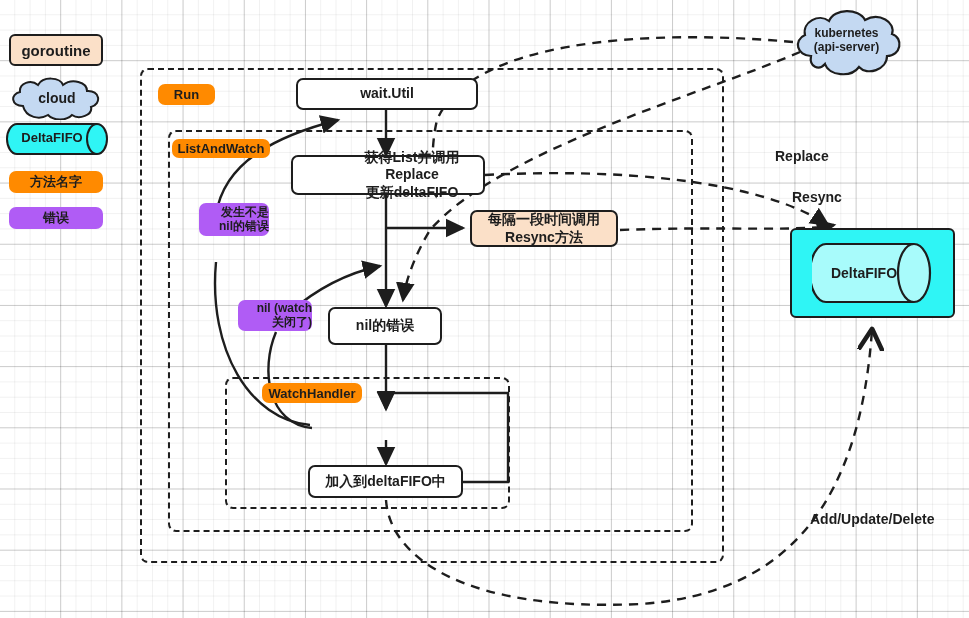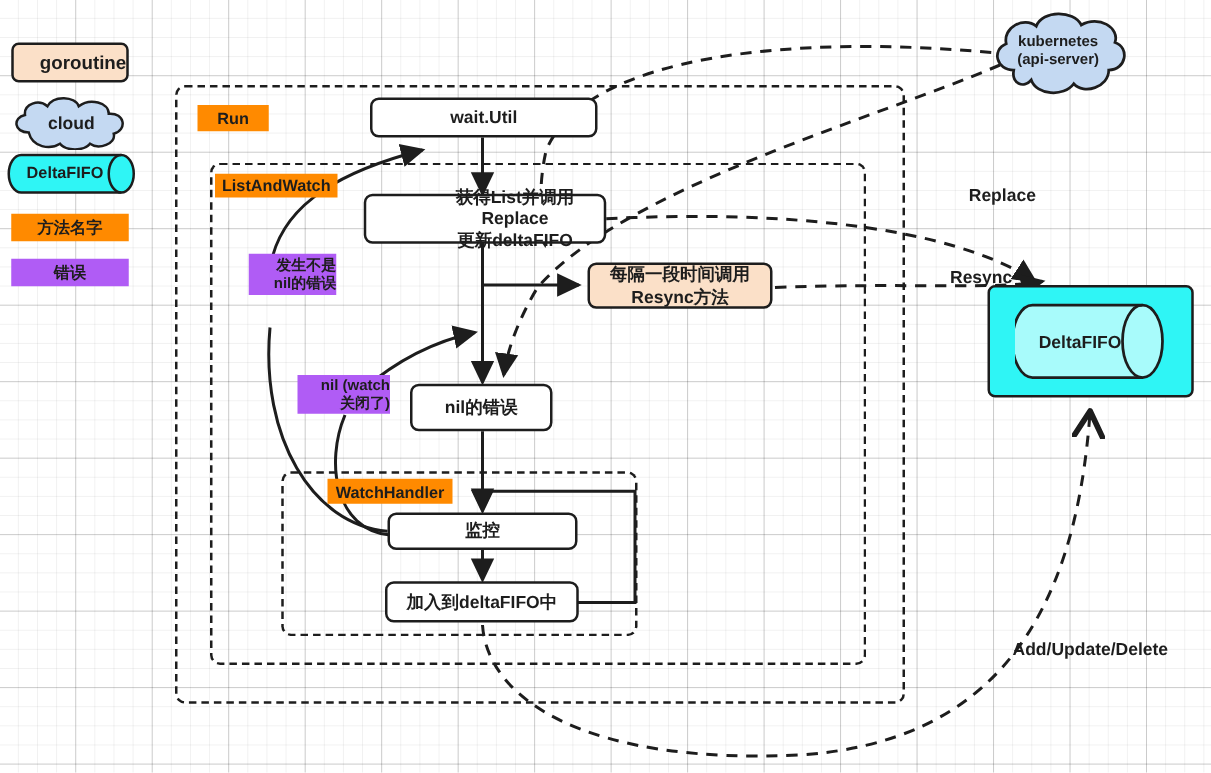--- a/index.html
+++ b/index.html
@@ -16,21 +16,21 @@
       linear-gradient(to right, rgba(0,0,0,.055) 1px, transparent 1px),
       linear-gradient(to bottom, rgba(0,0,0,.055) 1px, transparent 1px),
       linear-gradient(to right, rgba(0,0,0,.16) 1px, transparent 1px),
       linear-gradient(to bottom, rgba(0,0,0,.16) 1px, transparent 1px);
     background-size:15.3px 15.3px,15.3px 15.3px,61.2px 61.2px,61.2px 61.2px;
     background-position:-1px -1px,-1px -1px,-1px -1px,-1px -1px;
   }
   #wires{position:absolute;left:0;top:0;width:969px;height:618px;pointer-events:none;}
 
   .node{position:absolute;box-sizing:border-box;display:flex;align-items:center;
-        justify-content:center;text-align:center;color:#1d1d1d;}
+        justify-content:center;text-align:center;color:#1d1d1d;border-radius:7px;}
 
   
   .lg-goroutine{background:#fbe0c8;border:2px solid #1d1d1d;border-radius:6px;
       font-weight:bold;font-size:15px;}
   .lg-method{background:#ff8a00;font-weight:bold;font-size:13px;}
   .lg-error{background:#b05cf5;font-weight:bold;font-size:13px;}
 
   
   .proc{background:#ffffff;border:2px solid #1d1d1d;border-radius:7px;
         font-weight:bold;font-size:14px;line-height:1.25;}
@@ -102,21 +102,21 @@
       <path d="M800,52 C700,95 500,150 430,230 C412,260 405,285 403,300" marker-end="url(#ah)"></path>
 
       <path d="M485,175 C620,168 760,180 828,225" marker-end="url(#ah)"></path>
 
       <path d="M620,230 C720,226 800,232 834,225" marker-end="url(#ah)"></path>
 
       <path d="M386,500 C390,560 470,612 640,604 C790,594 860,500 872,330" marker-end="url(#ahopen)"></path>
     </g>
   </svg>
 
-  <div class="node lg-goroutine" style="left:9px;top:34px;width:94px;height:32px;justify-content:flex-end;">
+  <div class="node lg-goroutine" style="left:9px;top:34px;width:94px;height:32px;">
     <span>goroutine</span>
   </div>
 
   <svg style="position:absolute;left:5px;top:76px;width:104px;height:44px;" viewBox="0 0 104 44">
     <path d="M18,30 C6,30 5,18 15,16 C14,7 26,3 33,9 C38,0 55,1 58,9
              C67,2 82,6 82,15 C95,14 97,28 86,31 C88,39 74,44 67,39
              C62,45 48,45 43,39 C35,44 21,42 18,30 Z" fill="#c4d9f2" stroke="#1d1d1d" stroke-width="2"></path>
   </svg>
   <div class="cloud-label" style="left:5px;top:90px;width:104px;text-align:center;font-size:14px;">
     <span>cloud</span>
@@ -163,23 +163,20 @@
 
   <div class="node proc-peach" style="left:470px;top:210px;width:148px;height:37px;flex-direction:column;text-align:center;">
     <span>每隔一段时间调用</span>
     <span>Resync方法</span>
   </div>
 
   <div class="node proc" style="left:328px;top:307px;width:114px;height:38px;">
     <span>nil的错误</span>
   </div>
 
-  <div class="node proc" style="left:310px;top:410px;width:152px;height:30px;">
-    <span>监控</span>
-  </div>
 
   <div class="node proc" style="left:308px;top:465px;width:155px;height:33px;">
     <span>加入到deltaFIFO中</span>
   </div>
 
   <div class="node errtag" style="left:199px;top:203px;width:70px;height:33px;flex-direction:column;">
     <span>发生不是</span>
     <span>nil的错误</span>
   </div>
 
@@ -203,20 +200,20 @@
     <path d="M14,2 L102,2 A16,29 0 0 1 102,60 L14,60 A16,29 0 0 1 14,2 Z" fill="#a8fbfb" stroke="#1d1d1d" stroke-width="2.2"></path>
     <path d="M102,2 A16,29 0 0 0 102,60" fill="none" stroke="#1d1d1d" stroke-width="2.2"></path>
   </svg>
   <div class="store-label" style="left:812px;top:265px;width:104px;text-align:center;">
     <span>DeltaFIFO</span>
   </div>
 
   <div class="edge-label" style="left:775px;top:148px;">
     <span>Replace</span>
   </div>
-  <div class="edge-label" style="left:760px;top:189px;margin-top:24px;">
+  <div class="edge-label" style="left:792px;top:189px;">
     <span>Resync</span>
   </div>
   <div class="edge-label" style="left:810px;top:511px;">
     <span>Add/Update/Delete</span>
   </div>
 
 </div>
 
 </body></html>

